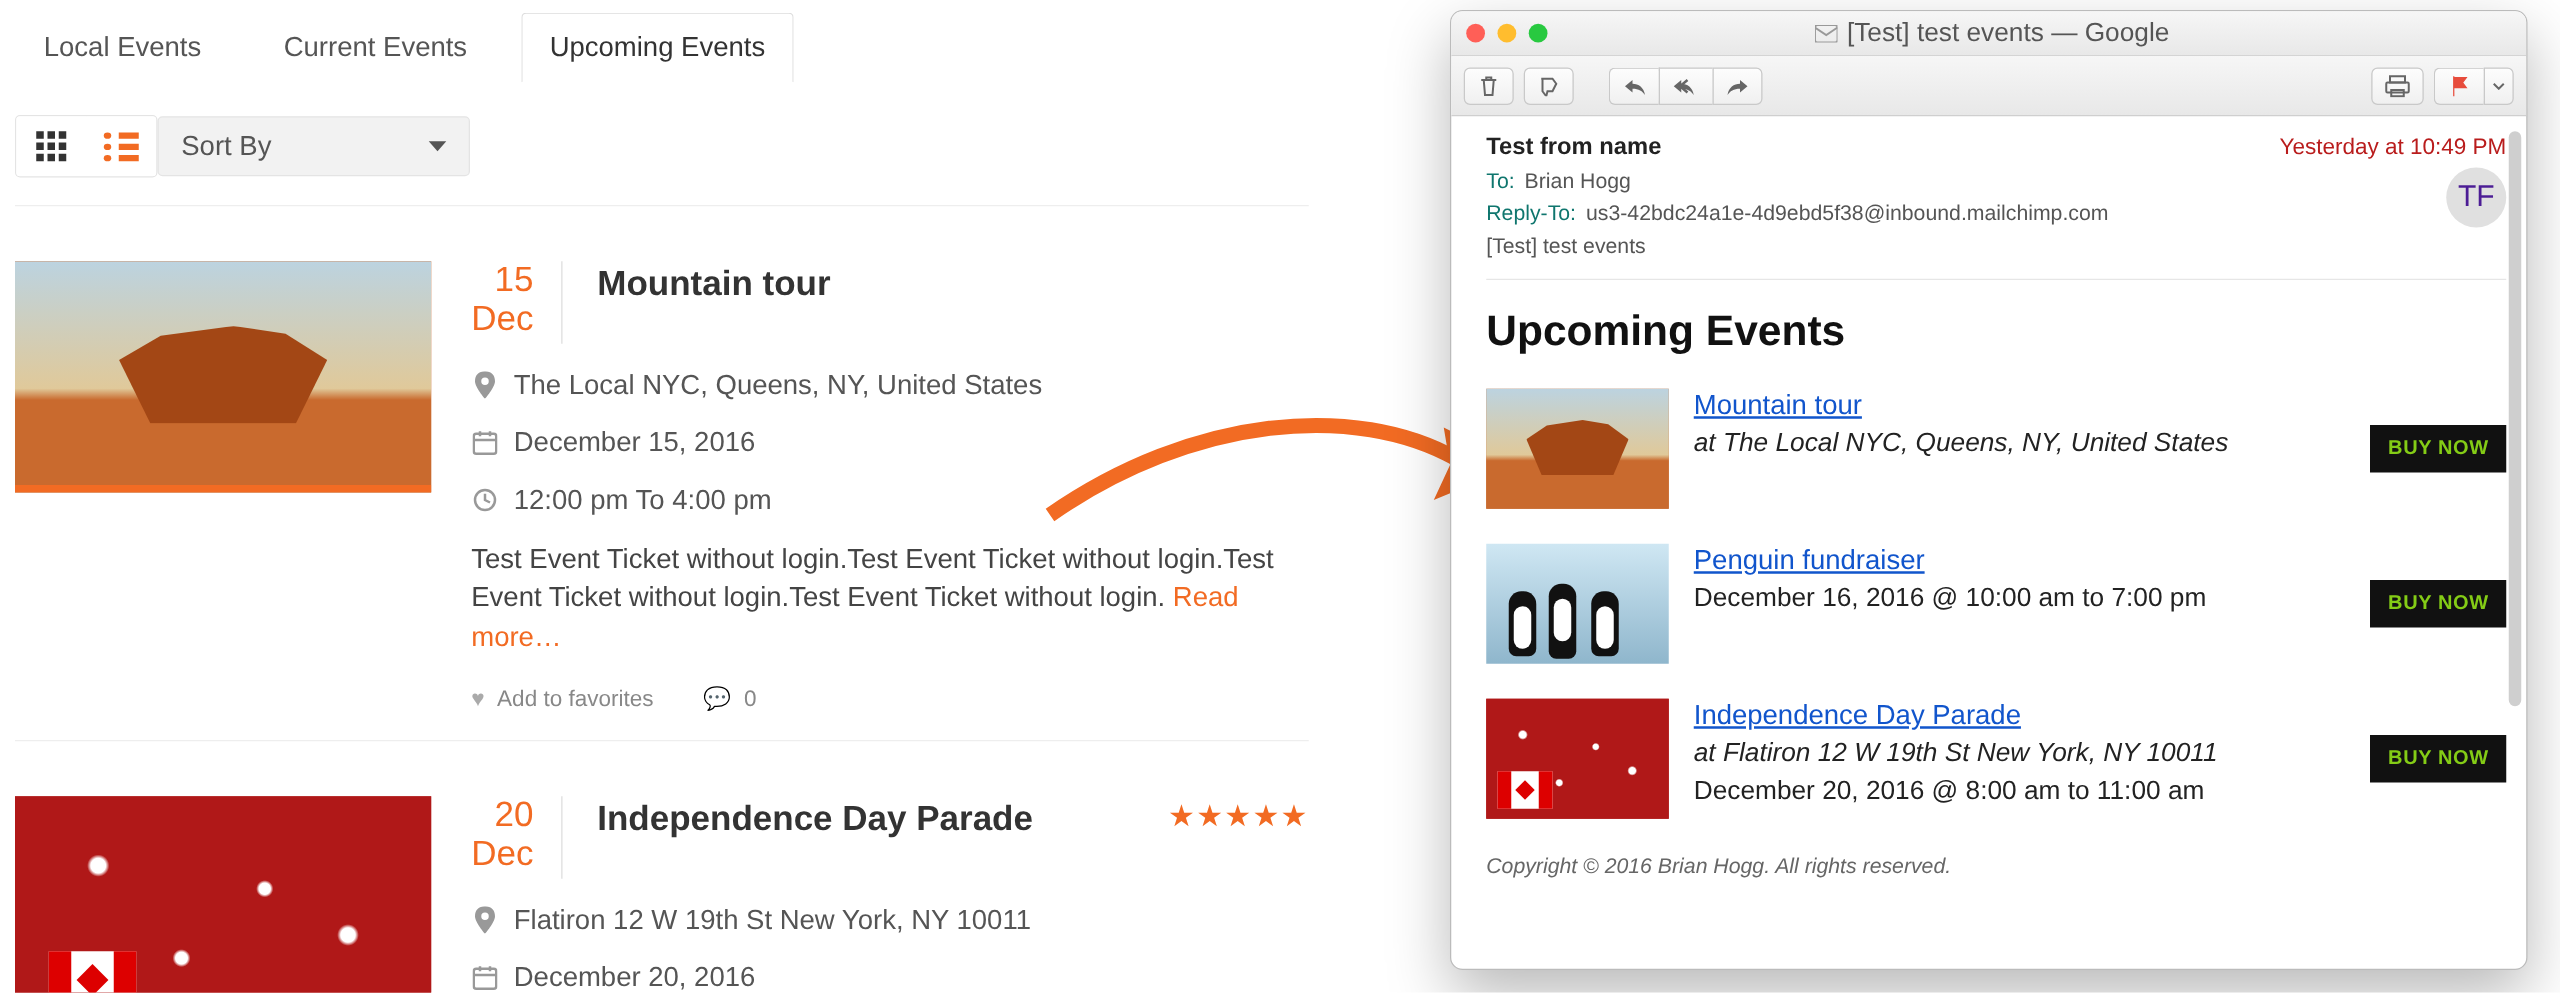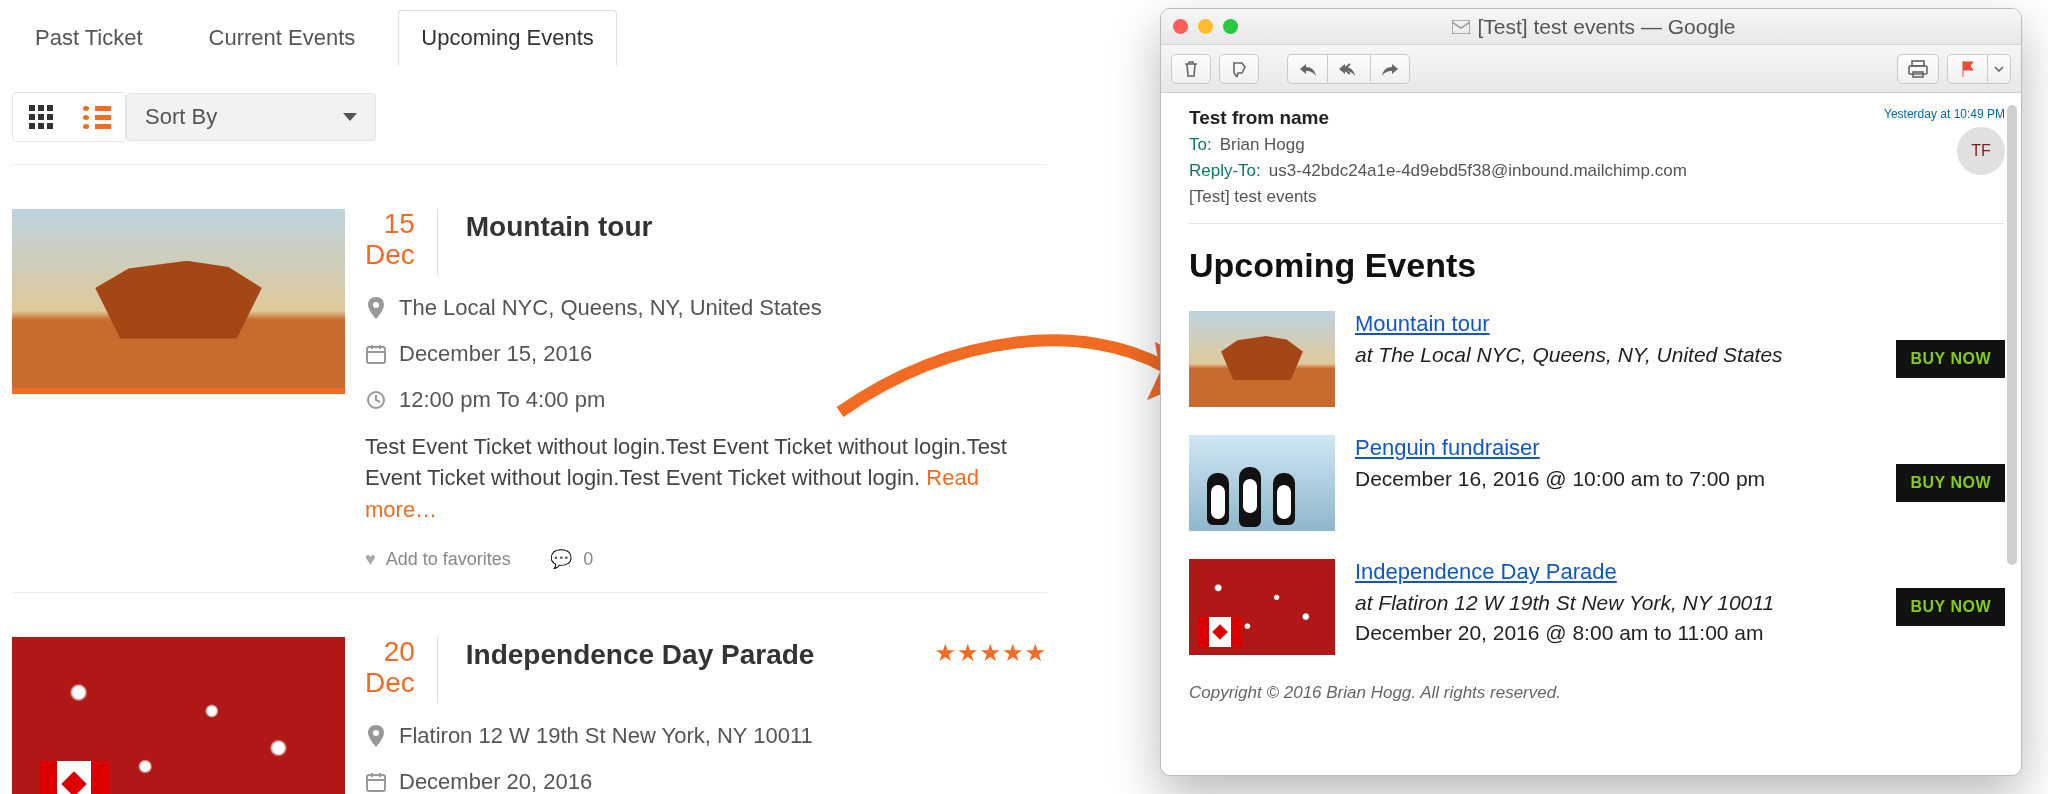--- a/index.html
+++ b/index.html
@@ -69,21 +69,21 @@
     background:#f2f2f2; border:1px solid #e4e4e4; border-radius:4px;
     height:48px; padding:0 18px; min-width:250px;
     font-size:22px; color:#555; cursor:pointer;
   }
   .caret-down {
     width:0;height:0;border-left:7px solid transparent;border-right:7px solid transparent;
     border-top:8px solid #555;
   }
 
   .event-card {
-    display:flex; gap:0; padding-top:44px;
+    display:flex; gap:12px; padding-top:44px;
     border-top:1px solid #eee; margin-top:22px;
   }
   .event-card:first-of-type { border-top:none; margin-top:30px; }
   .event-thumb {
     width:333px; height:185px;
     background:#c96a2e; flex-shrink:0;
     position:relative; overflow:hidden;
   }
   .event-thumb.parade { background:#b01818; }
   .thumb-underline { position:absolute; left:0; right:0; bottom:0; height:6px; background:#f26b23; }
@@ -165,23 +165,23 @@
   .spacer { flex:1; }
 
   .mail-body { flex:1; overflow:auto; padding:14px 16px 0 28px; position: relative;}
   .hdr-row { display:flex; }
   .hdr-left { flex:1; }
   .from { font-weight:700; font-size:19px; color:#222; }
   .hdr-line { font-size:17px; color:#666; margin-top:6px; }
   .hdr-line .lbl { color:#0f766e; margin-right:8px; }
   .hdr-line .val { color:#555; }
   .hdr-right { text-align:right; }
-  .timestamp { color:#0369a1; font-size:12px; }
-  .avatar { width:48px;height:48px;border-radius:50%;background:#e0e0e0;color:#7f1d1d;
-    display:flex;align-items:center;justify-content:center;font-size:16px;margin-left:auto;margin-top:6px;}
+  .timestamp { color:#b91c1c; font-size:18px; }
+  .avatar { width:48px;height:48px;border-radius:50%;background:#e0e0e0;color:#4c1d95;
+    display:flex;align-items:center;justify-content:center;font-size:24px;margin-left:auto;margin-top:6px;}
   .hdr-divider { border:none; border-top:1px solid #e6e6e6; margin:16px 0 22px 0; }
 
   .mail-h1 { font-size:34px; font-weight:800; color:#111; margin-bottom:26px; font-family:Arial, sans-serif;}
   .em-event { display:flex; align-items:flex-start; gap:20px; margin-bottom:28px; }
   .em-thumb { width:146px; height:96px; background:#c96a2e; flex-shrink:0; }
   .em-thumb.peng { background:linear-gradient(#cfe7f3,#8fb6cc); position:relative; }
   .em-thumb.par { background:#b01818; position:relative; }
   .em-thumb .msky{position:absolute;inset:0;background:linear-gradient(#bcd3e0 0%,#e0c99a 55%,#c96a2e 60%);} 
   .em-thumb .mrock{position:absolute;left:22%;right:22%;top:26%;bottom:28%;background:#a34715;clip-path:polygon(15% 100%,0 35%,20% 10%,55% 0,80% 8%,100% 35%,85% 100%);} 
   .peng-body{position:absolute;width:22px;height:52px;background:#111;border-radius:10px 10px 6px 6px;}
@@ -207,21 +207,21 @@
   .mail-scrollbar .thumb { position:absolute; top:0; width:10px; left:2px; height:460px; background:#cfcfcf; border-radius:6px; }
 
   
   svg { display:block; }
 </style>
 </head>
 <body>
 
 <div class="events-pane">
   <div class="tab-row">
-    <div class="tab">Past Ticket</div>
+    <div class="tab">Local Events</div>
     <div class="tab">Current Events</div>
     <div class="tab active">Upcoming Events</div>
   </div>
 
   <div class="toolbar-row">
     <div class="view-toggle">
       <div class="view-btn">
         <span class="grid-icon">
           <span></span>
             <span></span>

